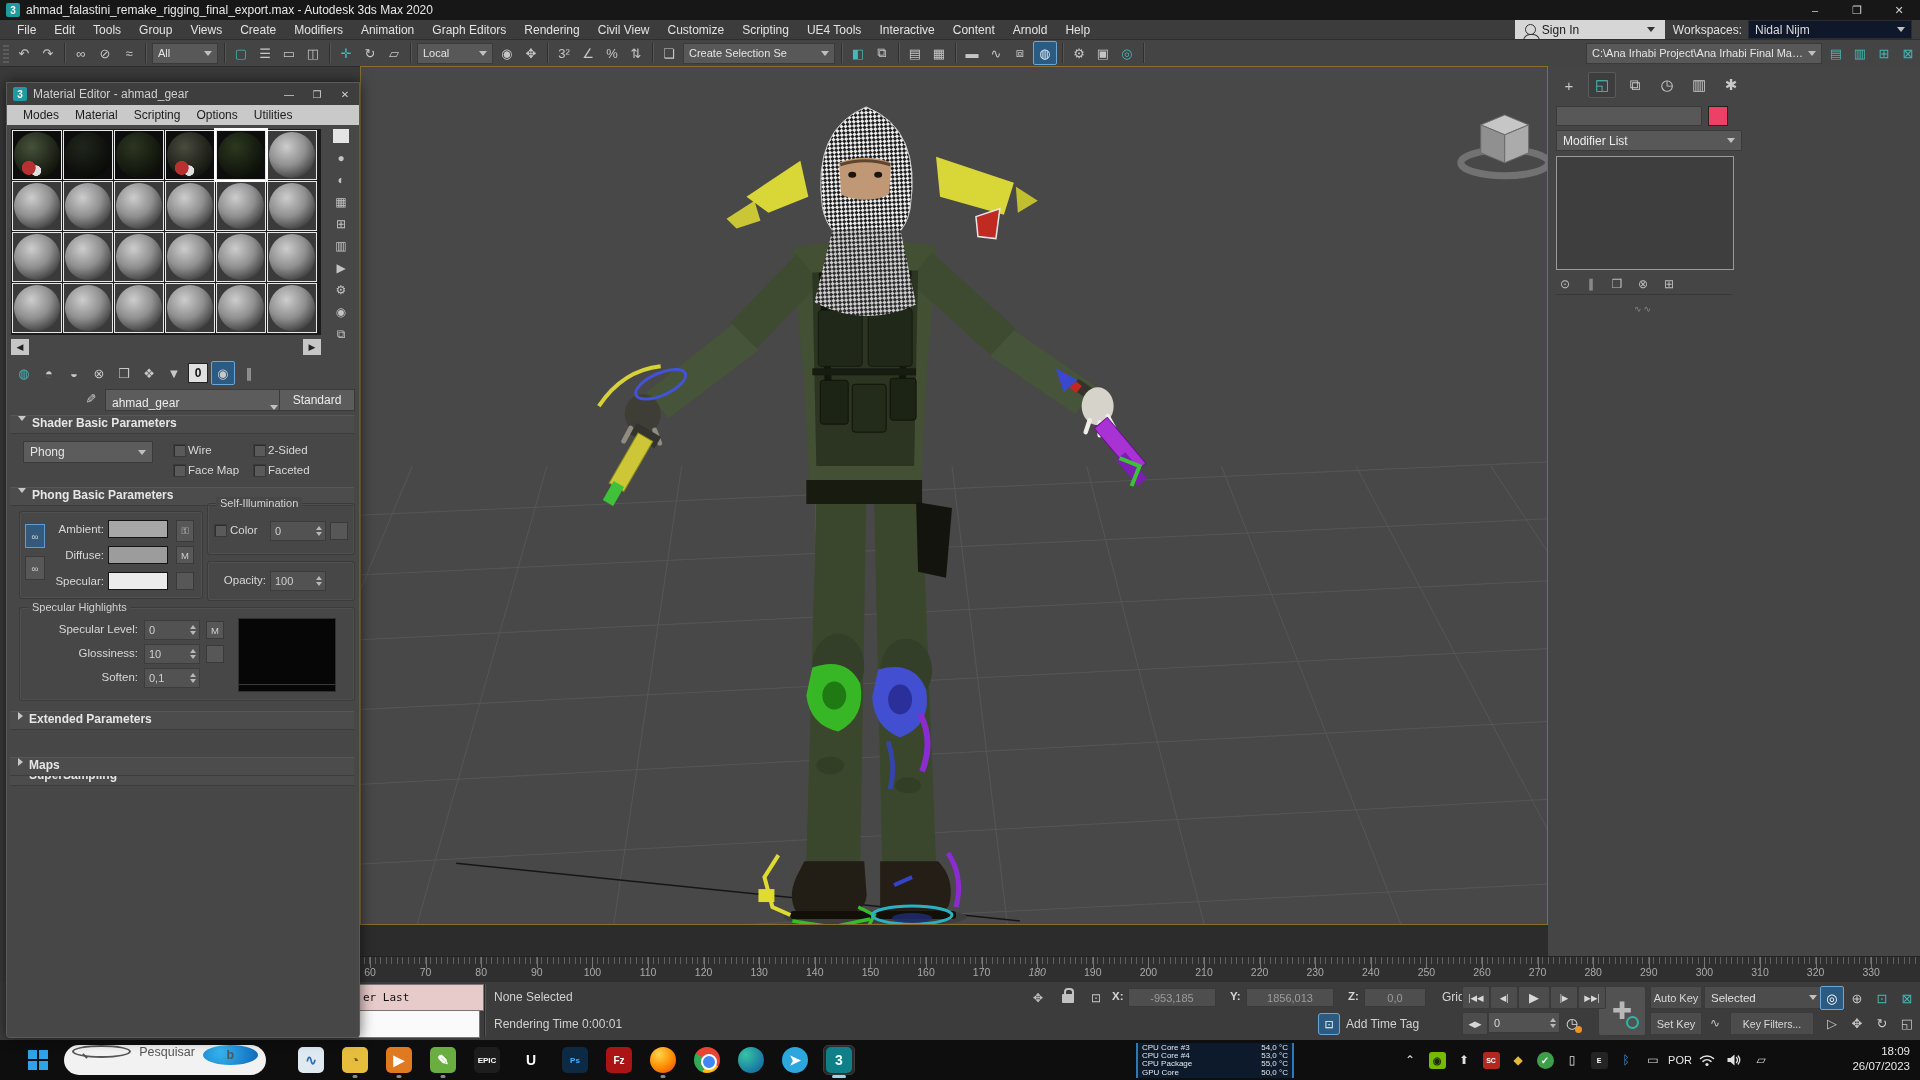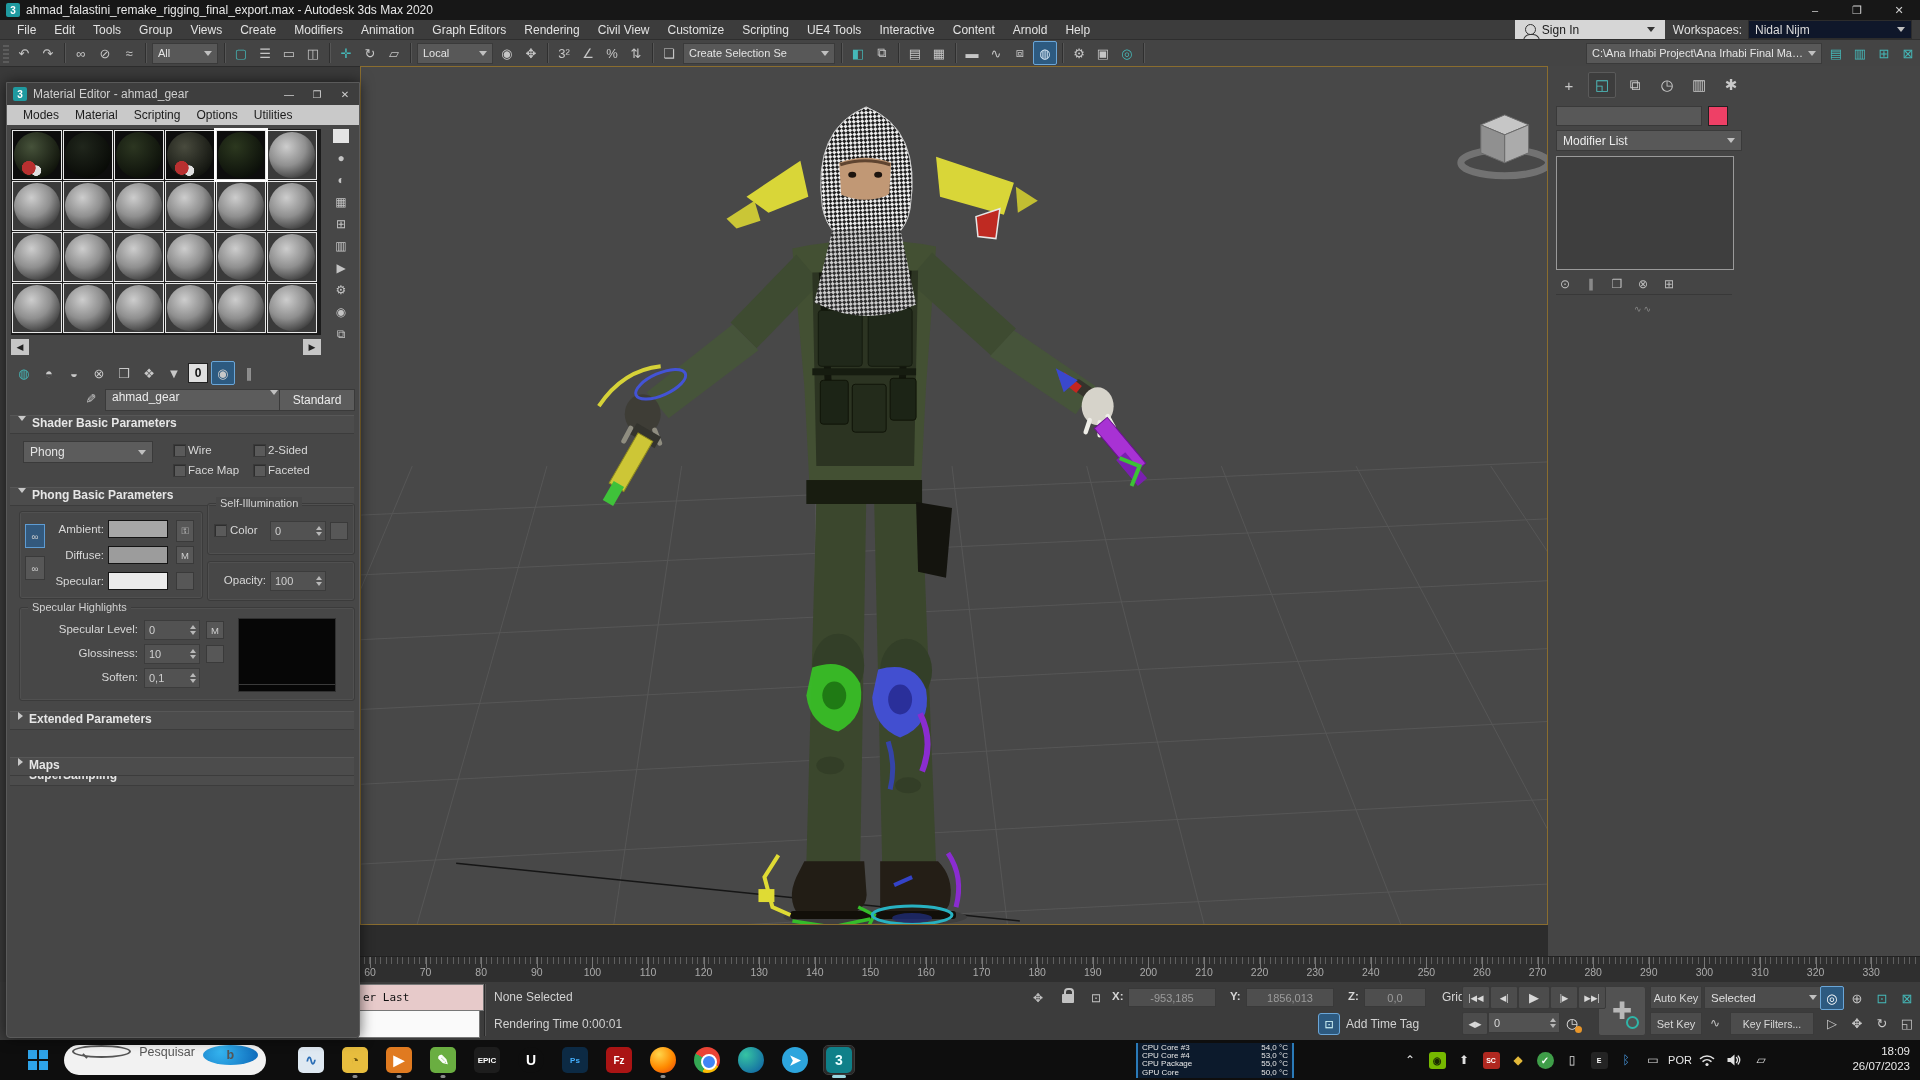--- a/index.html
+++ b/index.html
@@ -156,21 +156,21 @@
   #me-corner{width:16px;height:14px;background:#e4e4e4;margin-bottom:2px;}
   .scrollarr{position:absolute;top:256px;width:18px;height:16px;background:#c6c6c6;color:#222;display:flex;align-items:center;
        justify-content:center;font-size:9px;}
   #me-tools{position:absolute;left:6px;top:278px;width:340px;height:24px;display:flex;align-items:center;gap:3px;}
   .me-tool{width:22px;height:22px;display:flex;align-items:center;justify-content:center;color:#c8c8c8;font-size:13px;}
   .me-tool.acc{color:#45b8b8;}
   .me-tool.box{width:18px;height:18px;background:#e0e0e0;color:#111;font-weight:bold;font-size:12px;border:1px solid #222;}
   .me-tool.act{background:#2d5a80;border:1px solid #6aa6d8;border-radius:2px;}
   #me-picker{position:absolute;left:78px;top:308px;color:#c8c8c8;font-size:13px;transform:rotate(90deg);}
   #me-name-dd{position:absolute;left:98px;top:306px;width:166px;height:20px;background:#5c5c5c;border:1px solid #3a3a3a;
-       display:flex;align-items:flex-start;padding:0 6px;color:#ececec;}
+       display:flex;align-items:flex-end;padding:0 6px;color:#ececec;}
   #me-standard{position:absolute;left:272px;top:306px;width:74px;height:20px;background:#5c5c5c;border:1px solid #3a3a3a;
        display:flex;align-items:center;justify-content:center;color:#ececec;}
   .roll{position:absolute;left:3px;width:344px;height:19px;background:#4c4c4c;border-top:1px solid #575757;
        border-bottom:1px solid #3c3c3c;display:flex;align-items:flex-start;gap:6px;padding-left:8px;box-sizing:border-box;
        font-weight:bold;color:#e6e6e6;font-size:12px;}
   .tri-d{width:0;height:0;border-left:4px solid transparent;border-right:4px solid transparent;border-top:5px solid #c8c8c8;}
   .tri-r{width:0;height:0;border-top:4px solid transparent;border-bottom:4px solid transparent;border-left:5px solid #c8c8c8;}
   .grp{position:absolute;border:1px solid #3b3b3b;box-shadow:inset 0 0 0 1px #505050;border-radius:3px;}
   .grp .legend{position:absolute;top:-7px;left:8px;background:#474747;padding:0 4px;font-size:11px;color:#d2d2d2;}
   .plabel{position:absolute;font-size:11.5px;color:#d8d8d8;text-align:right;}
@@ -477,21 +477,21 @@
       <div class="tick-label" style="left: 401.2px;">130</div>
       <div class="tick-mark" style="left: 456.8px;"></div>
       <div class="tick-label" style="left: 456.8px;">140</div>
       <div class="tick-mark" style="left: 512.4px;"></div>
       <div class="tick-label" style="left: 512.4px;">150</div>
       <div class="tick-mark" style="left: 568px;"></div>
       <div class="tick-label" style="left: 568px;">160</div>
       <div class="tick-mark" style="left: 623.6px;"></div>
       <div class="tick-label" style="left: 623.6px;">170</div>
       <div class="tick-mark" style="left: 679.2px;"></div>
-      <div class="tick-label" style="left: 679.2px;">180</div>
+      <div class="tick-label" style="left: 679.2px; font-style: italic;">180</div>
       <div class="tick-mark" style="left: 734.8px;"></div>
       <div class="tick-label" style="left: 734.8px;">190</div>
       <div class="tick-mark" style="left: 790.4px;"></div>
       <div class="tick-label" style="left: 790.4px;">200</div>
       <div class="tick-mark" style="left: 846px;"></div>
       <div class="tick-label" style="left: 846px;">210</div>
       <div class="tick-mark" style="left: 901.6px;"></div>
       <div class="tick-label" style="left: 901.6px;">220</div>
       <div class="tick-mark" style="left: 957.2px;"></div>
       <div class="tick-label" style="left: 957.2px;">230</div>

